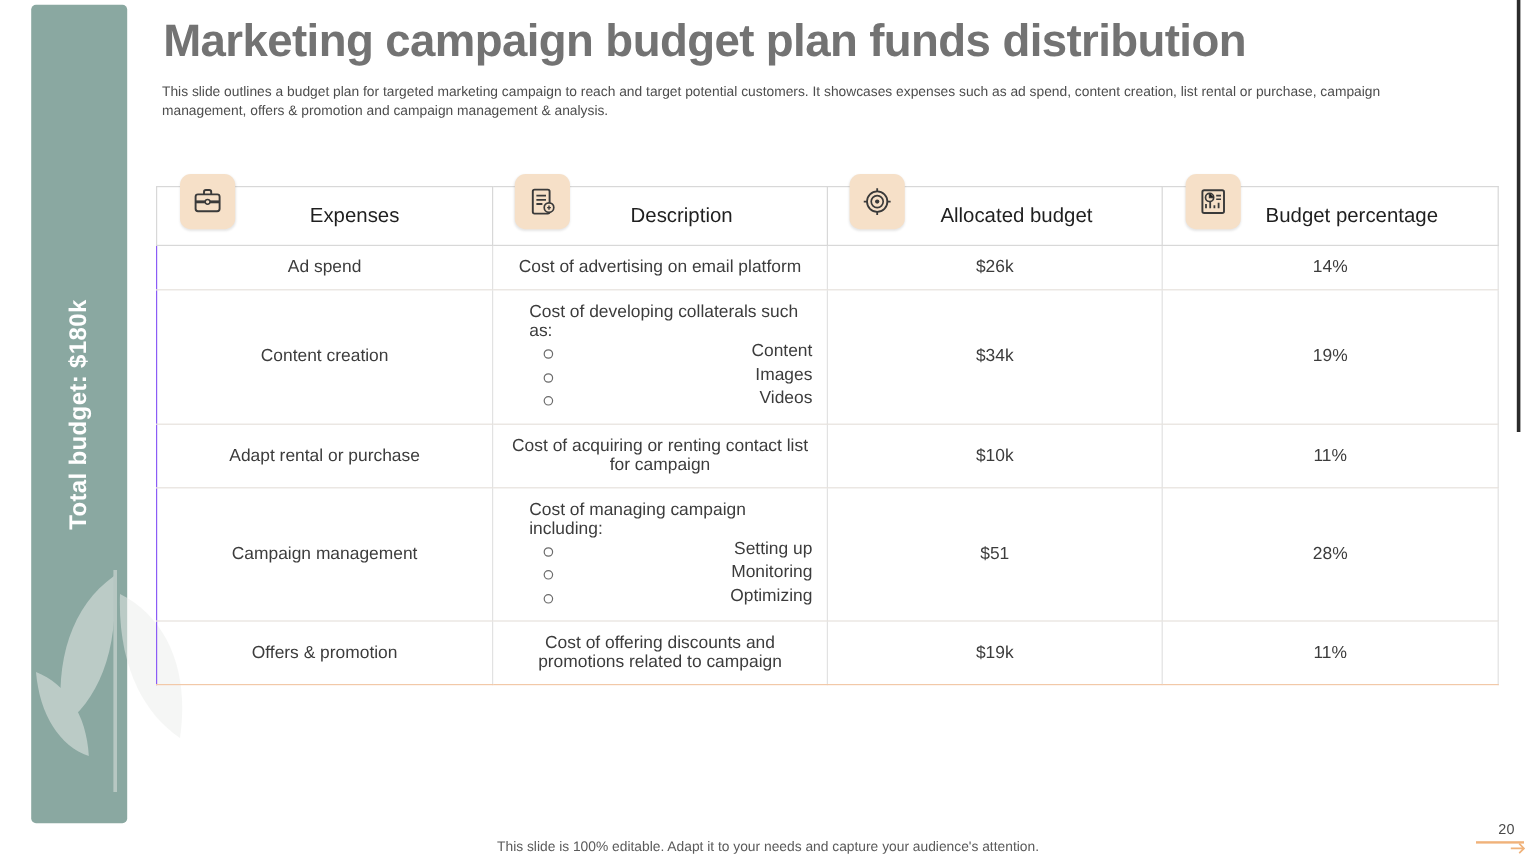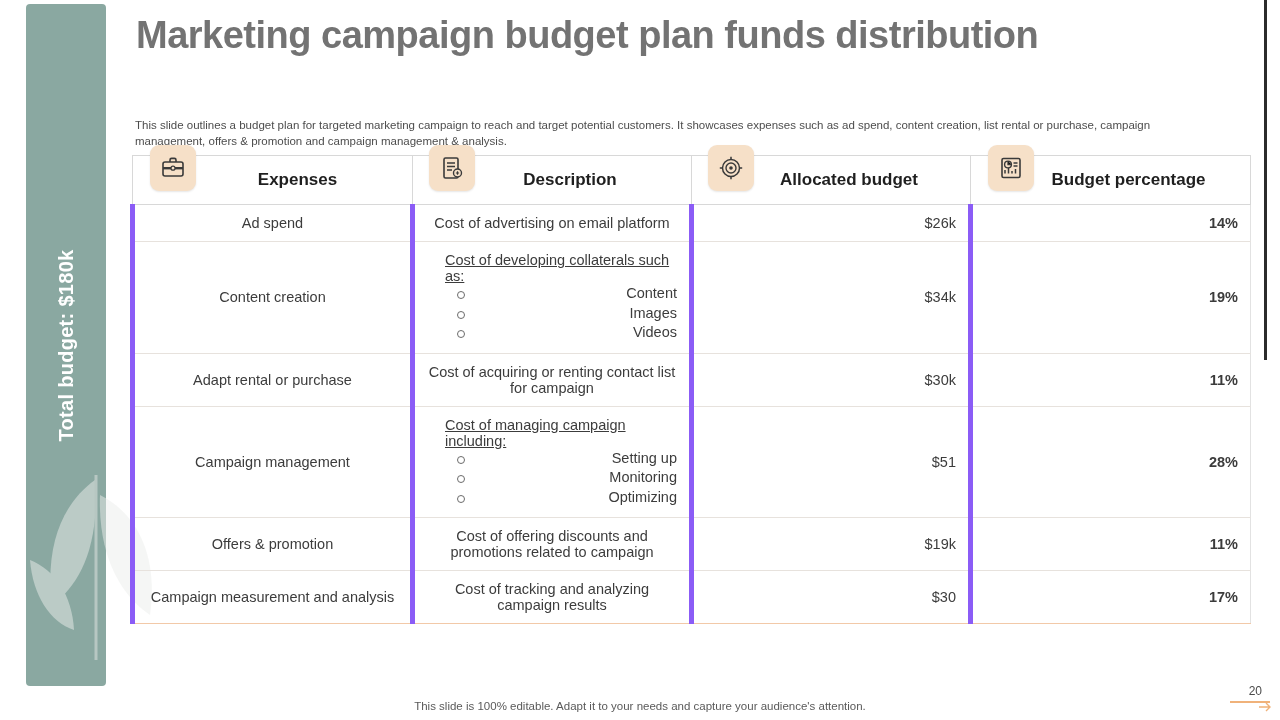--- a/index.html
+++ b/index.html
@@ -93,21 +93,20 @@
     white-space: nowrap;
   }
   #subtitle {
     position: absolute;
     left: 135px;
     top: 70px;
     width: 1068px;
     font-size: 11.5px;
     line-height: 1.35;
     color: #4d4d4d;
-    margin-top: 48px;
   }
 
   
   #table-wrap {
     position: absolute;
     left: 130px;
     top: 155px;
     width: 1118px;
   }
   table {
@@ -118,51 +117,51 @@
   col.c1 { width: 280px; }
   col.c2 { width: 279px; }
   col.c3 { width: 279px; }
   col.c4 { width: 280px; }
 
   thead th {
     height: 49px;
     background: #ffffff;
     border: 1px solid #d8d8d8;
     font-size: 17px;
-    font-weight: bold;
+    font-weight: normal;
     color: #1f1f1f;
     vertical-align: middle;
     text-align: center;
     padding: 0 10px 0 46px;
     box-sizing: border-box;
   }
   thead th.h1 { padding-left: 60px; }
 
   tbody td {
-    border-left: 5px solid #8b5cf6;
+    border-left: 1px solid #8b5cf6;
     border-right: 1px solid #e2e2e2;
     border-bottom: 1px solid #e7e2dd;
     font-size: 14.5px;
     color: #3c3c3c;
     vertical-align: middle;
     padding: 10px 12px;
     box-sizing: border-box;
   }
   tbody tr:last-child td { border-bottom: 1px solid #f2c9a8; }
 
   td.col-exp { text-align: center; }
   td.col-desc { text-align: center; margin-left: 12px; }
-  td.col-alloc { text-align: right; }
-  td.col-pct { text-align: right; font-weight: bold; }
+  td.col-alloc { text-align: center; }
+  td.col-pct { text-align: center; font-weight: normal; }
 
   .desc-list {
     text-align: left;
     padding-left: 18px;
   }
-  .desc-list .lead { margin: 0 0 0 0; text-decoration: underline; }
+  .desc-list .lead { margin: 0 0 0 0; }
   .desc-list ul {
     margin: 0;
     padding-left: 26px;
     list-style: none;
     text-align: right;
   }
   .desc-list ul li {
     position: relative;
     line-height: 1.35;
   }
@@ -300,21 +299,21 @@
                 <li>Videos</li>
               </ul>
             </div>
           </td>
           <td class="col-alloc">$34k</td>
           <td class="col-pct">19%</td>
         </tr>
         <tr>
           <td class="col-exp">Adapt rental or purchase</td>
           <td class="col-desc">Cost of acquiring or renting contact list for campaign</td>
-          <td class="col-alloc">$30k</td>
+          <td class="col-alloc">$10k</td>
           <td class="col-pct">11%</td>
         </tr>
         <tr>
           <td class="col-exp">Campaign management</td>
           <td class="col-desc">
             <div class="desc-list">
               <div class="lead">Cost of managing campaign including:</div>
               <ul>
                 <li>Setting up</li>
                 <li>Monitoring</li>
@@ -324,23 +323,17 @@
           </td>
           <td class="col-alloc">$51</td>
           <td class="col-pct">28%</td>
         </tr>
         <tr>
           <td class="col-exp">Offers &amp; promotion</td>
           <td class="col-desc">Cost of offering discounts and promotions related to campaign</td>
           <td class="col-alloc">$19k</td>
           <td class="col-pct">11%</td>
         </tr>
-        <tr>
-          <td class="col-exp">Campaign measurement and analysis</td>
-          <td class="col-desc">Cost of tracking and analyzing campaign results</td>
-          <td class="col-alloc">$30</td>
-          <td class="col-pct">17%</td>
-        </tr>
       </tbody>
   </table>
 </div>
 
 <div id="footer-note">This slide is 100% editable. Adapt it to your needs and capture your audience's attention.</div>
 
 </body></html>

